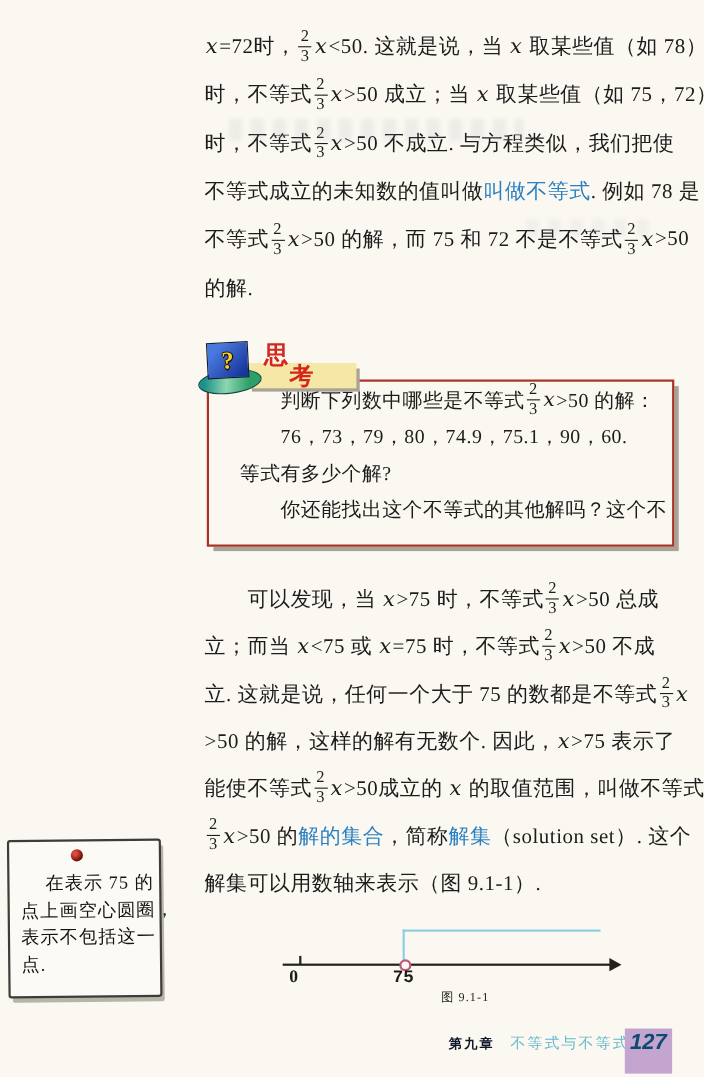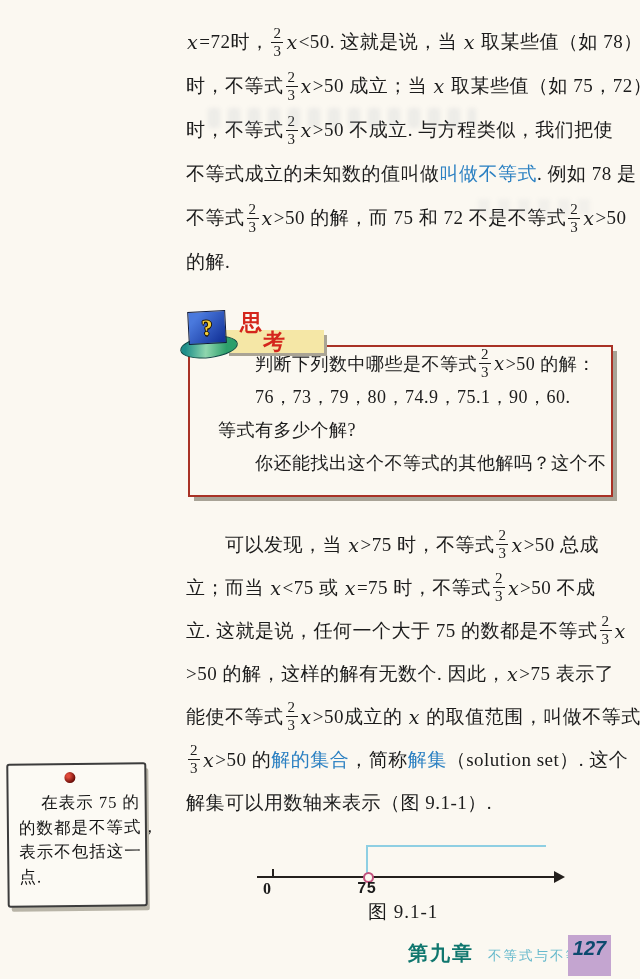--- a/index.html
+++ b/index.html
@@ -59,25 +59,25 @@
   #axis{left:257px;top:876px;width:301px;height:2px;background:#24201d;}
   #axis-arrow{left:554px;top:871px;width:0;height:0;border-left:11px solid #24201d;
     border-top:6px solid transparent;border-bottom:6px solid transparent;}
   #tick-zero{left:272px;top:869px;width:2px;height:8px;background:#24201d;}
   #label-zero{left:263px;top:880px;font-size:16px;font-weight:bold;}
   #open-circle{left:363px;top:872px;width:7px;height:7px;border:2px solid #c2527e;border-radius:50%;
     background:#fbf8f1;}
   #label-75{left:357px;top:880px;font-size:16px;font-weight:bold;font-family:Liberation Mono, monospace;}
   #ray-v{left:366px;top:845px;width:2px;height:28px;background:#8ecfe3;}
   #ray-h{left:366px;top:845px;width:180px;height:2px;background:#8ecfe3;}
-  #fig-caption{left:368px;top:899px;width:110px;text-align:left;font-size:19px;letter-spacing:1px;}
+  #fig-caption{left:368px;top:899px;width:110px;text-align:center;font-size:11px;letter-spacing:1px;}
 
   
   #footer{position:absolute;left:408px;top:940px;display:flex;align-items:baseline;gap:14px;}
-  #footer-chapter{color:#0f766e;font-weight:bold;font-size:20px;letter-spacing:2px;}
+  #footer-chapter{color:#0f172a;font-weight:bold;font-size:12px;letter-spacing:2px;}
   #footer-section{color:#66b9cc;font-size:13.5px;letter-spacing:2px;}
   #page-num-box{position:absolute;left:568px;top:935px;width:43px;height:41px;background:#c4a5d0;
     display:flex;justify-content:center;}
   #page-num{font-style:italic;font-weight:bold;font-size:20px;color:#0c4a6e;margin-top:2px;
     font-family:"Liberation Sans",sans-serif;}
 </style>
 </head>
 <body>
 
 <div id="page">
@@ -119,21 +119,21 @@
       <div class="tline">&gt;50 的解，这样的解有无数个. 因此，<span class="var">x</span>&gt;75 表示了</div>
       <div class="tline">能使不等式<span class="frac"><span class="fn">2</span><span class="fd">3</span></span><span class="var">x</span>&gt;50成立的 <span class="var">x</span> 的取值范围，叫做不等式</div>
       <div class="tline"><span class="frac"><span class="fn">2</span><span class="fd">3</span></span><span class="var">x</span>&gt;50 的<span class="term">解的集合</span>，简称<span class="term">解集</span>（solution set）. 这个</div>
       <div class="tline">解集可以用数轴来表示（图 9.1-1）.</div>
     </div>
 
   <div id="note">
     <span id="note-pin"></span>
     <div id="note-text">
         <div class="tline">　 在表示 75 的</div>
-        <div class="tline">的数都是不等式，</div>
+        <div class="tline">点上画空心圆圈，</div>
         <div class="tline">表示不包括这一</div>
         <div class="tline">点.</div>
       </div>
   </div>
 
   <div class="fig" id="ray-h"></div>
   <div class="fig" id="ray-v"></div>
   <div class="fig" id="axis"></div>
   <div class="fig" id="axis-arrow"></div>
   <div class="fig" id="tick-zero"></div>

